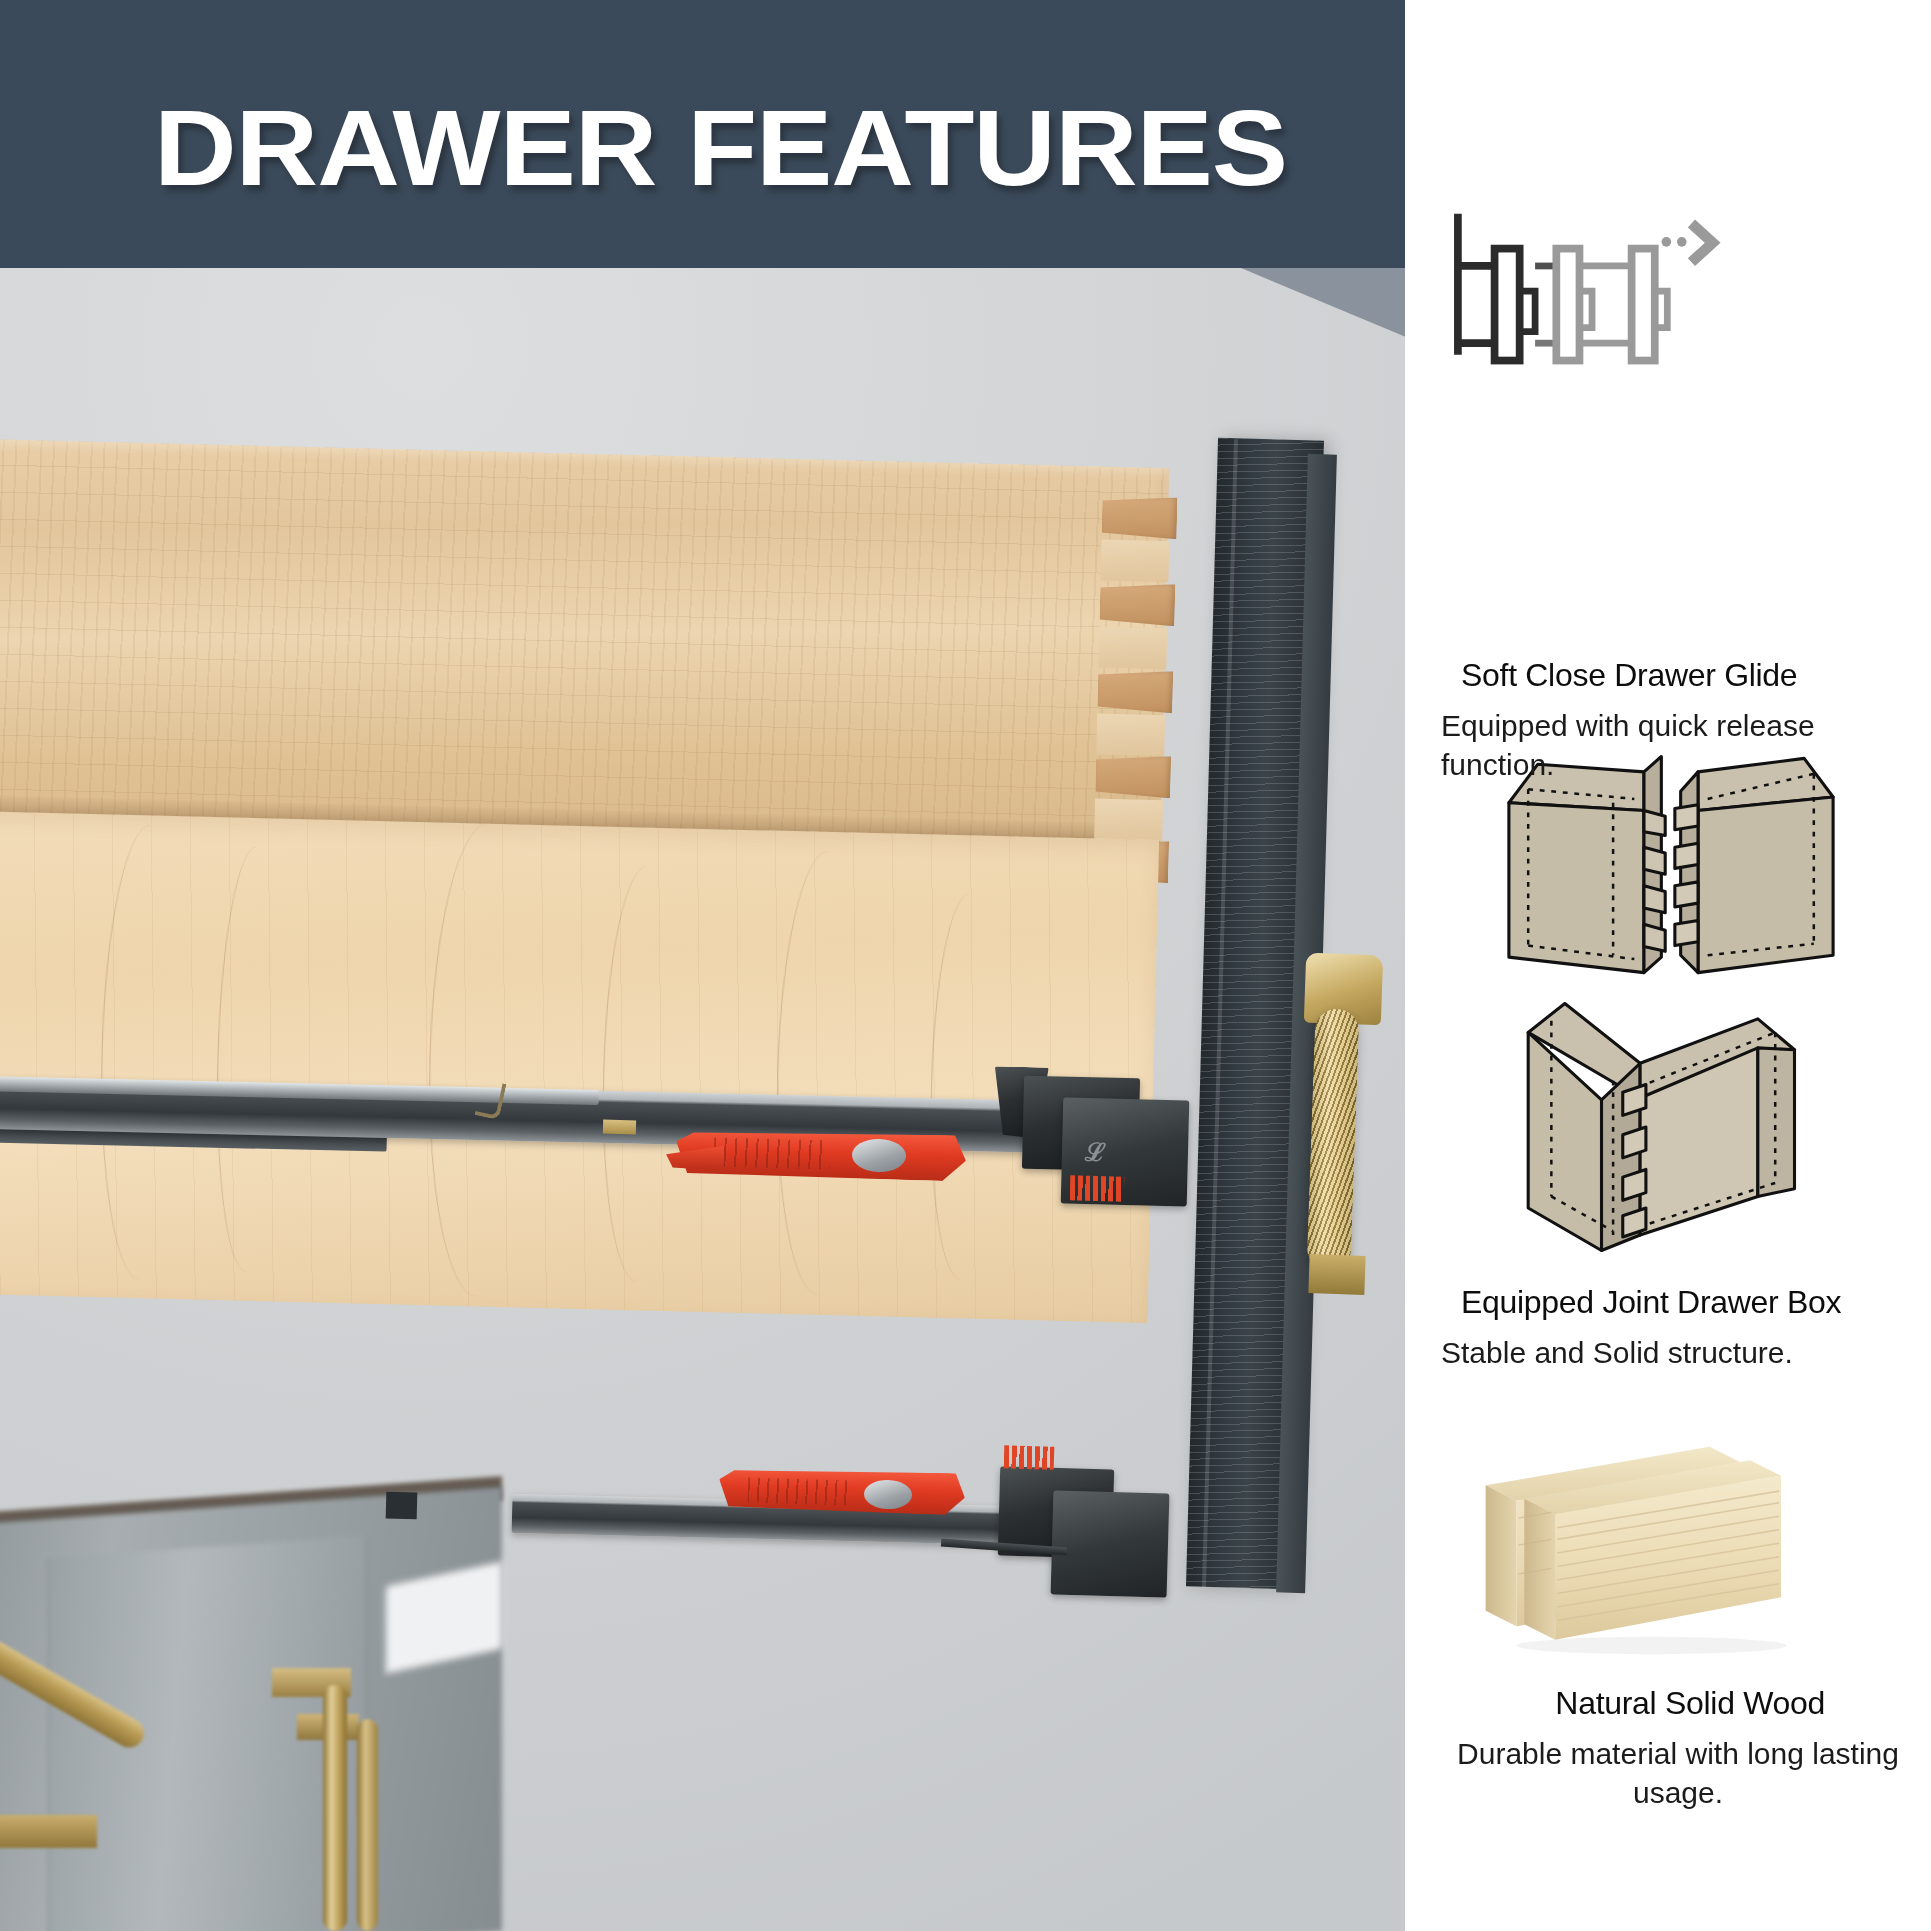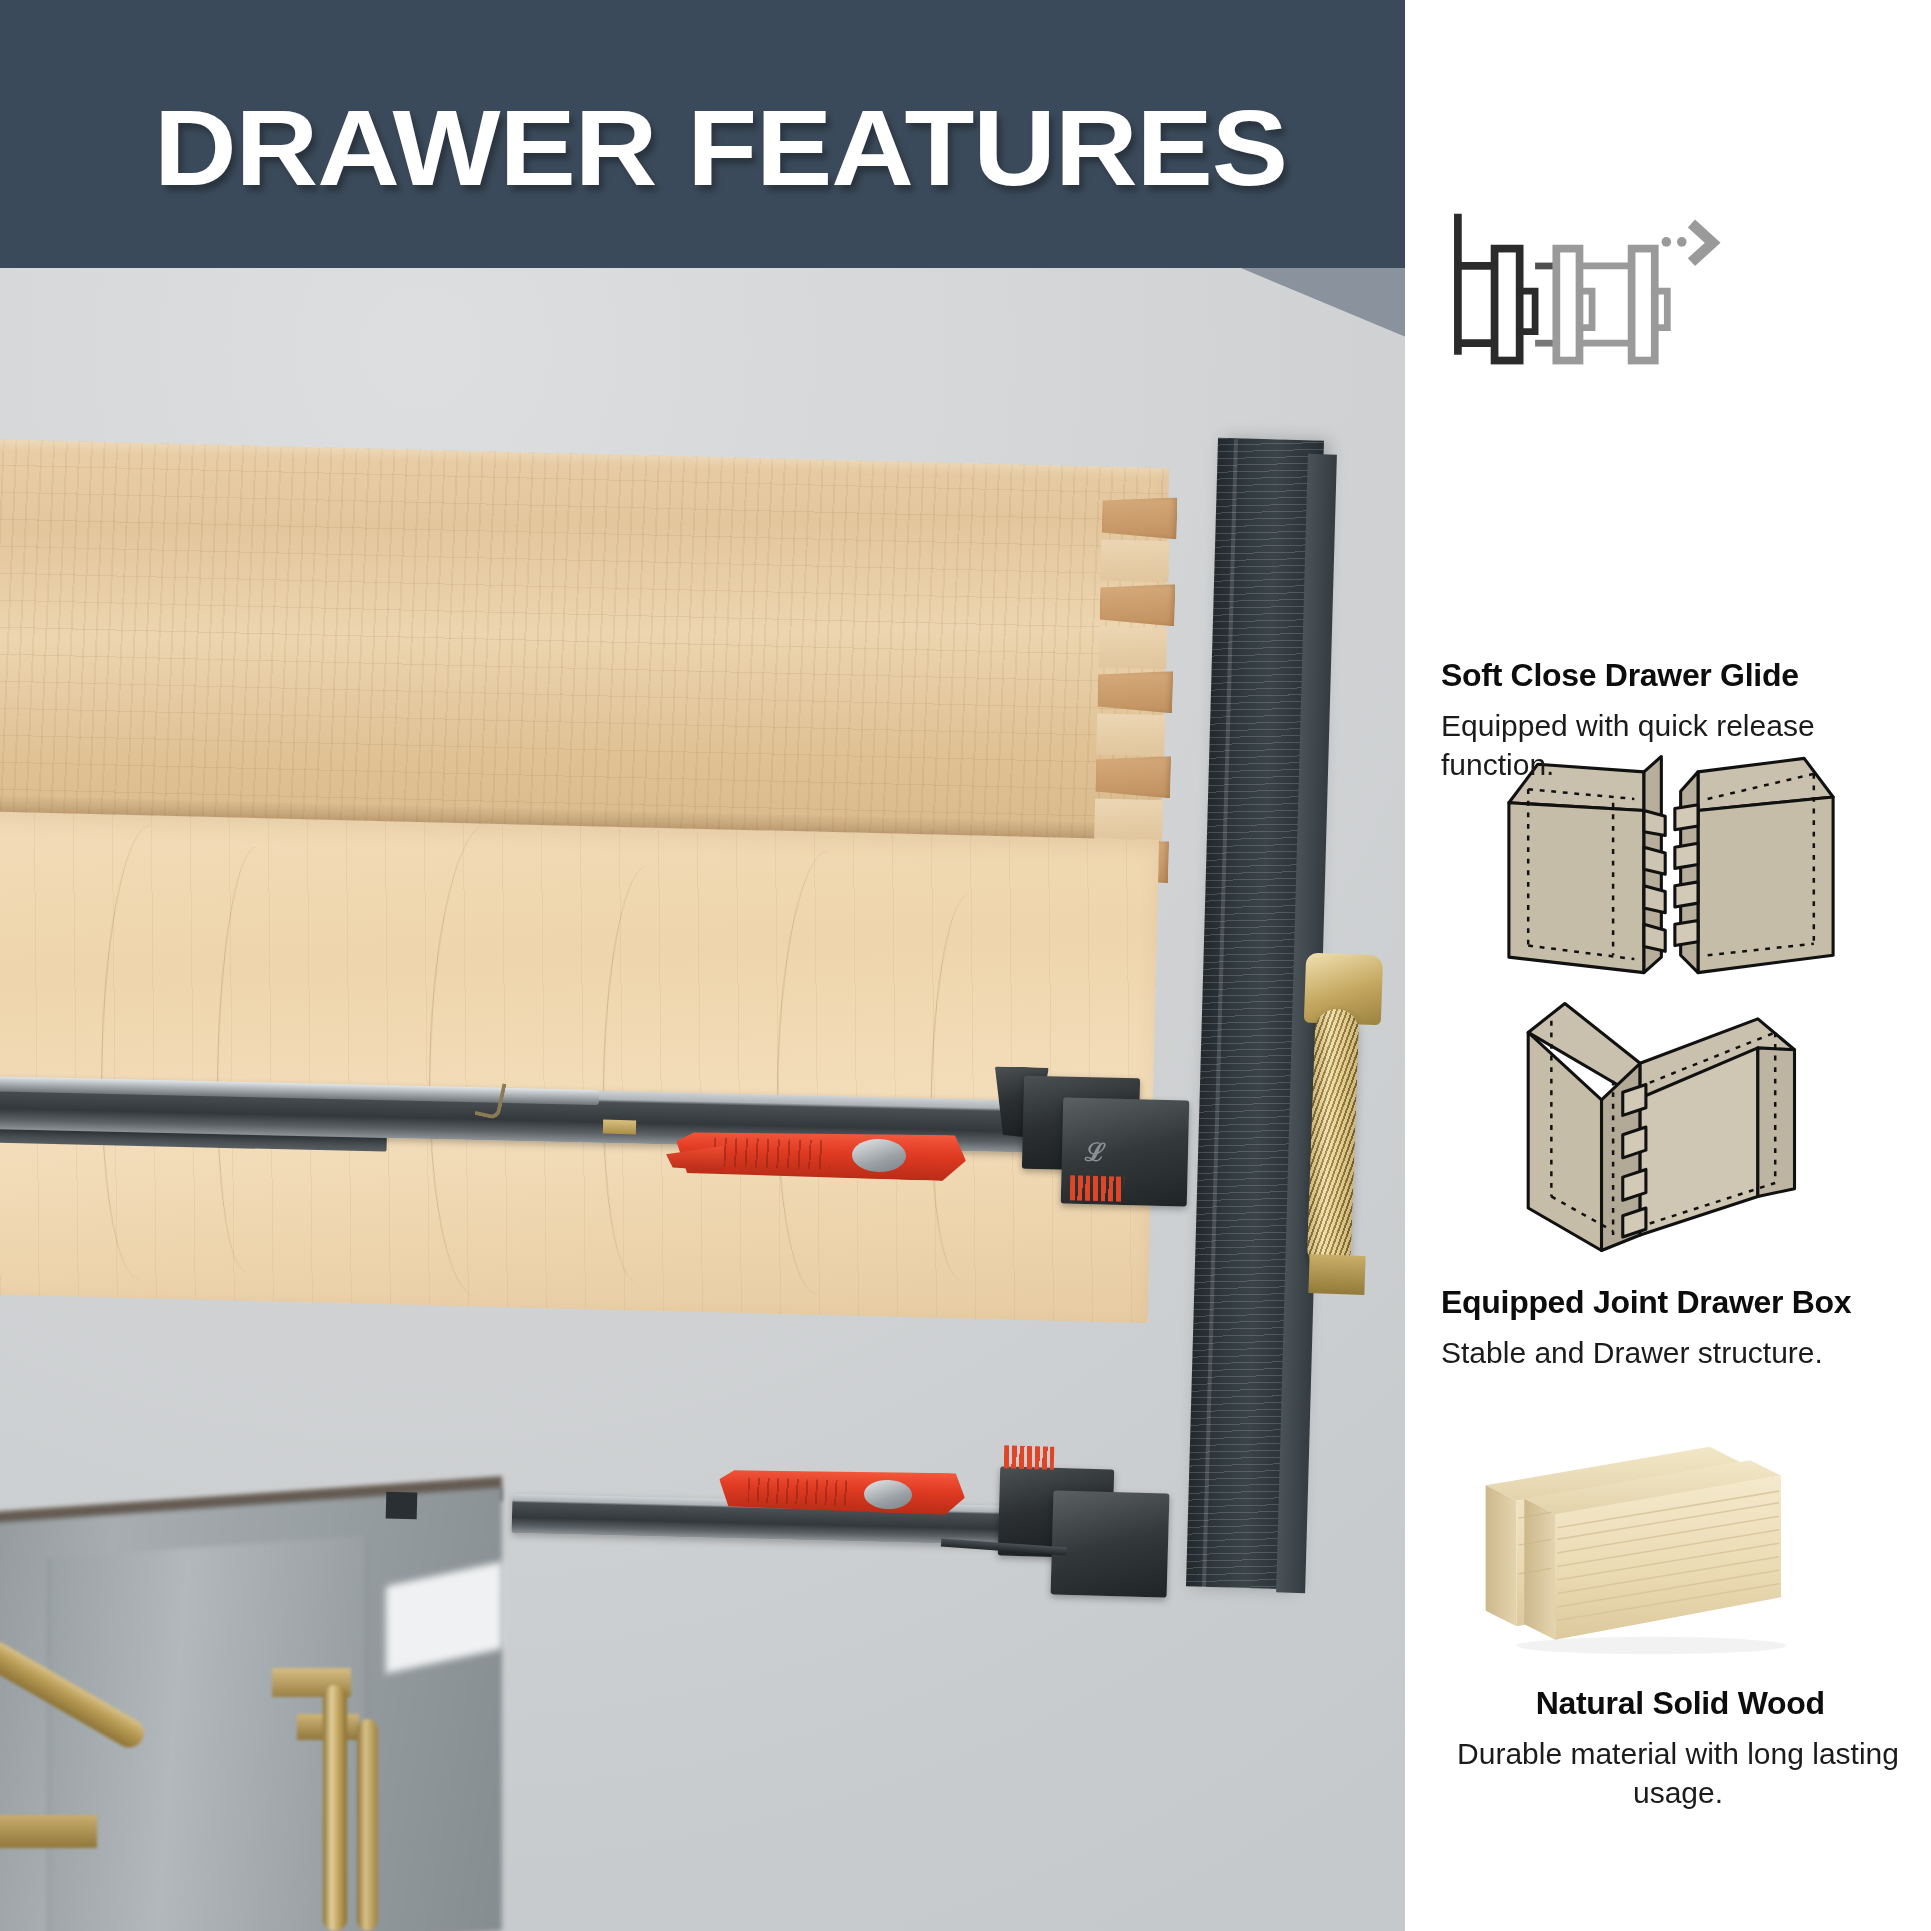--- a/index.html
+++ b/index.html
@@ -309,23 +309,23 @@
   }
 
   
   .sidebar {
     position:absolute; left:1405px; top:0; width:526px; height:1931px;
     background:#ffffff;
   }
   .feature { position:absolute; left:0; width:526px; }
   .feature-title {
     font-family:"Liberation Sans", sans-serif;
-    font-weight:700; font-size:32px; color:#0d0d0d;
+    font-weight:400; font-size:32px; color:#0d0d0d;
     letter-spacing:-0.3px; line-height:1.15;
-    padding-left:36px; padding-right:11.6px;
+    padding-left:56px; padding-right:11.6px;
   }
   .feature-desc {
     font-family:"Liberation Sans", sans-serif;
     font-weight:400; font-size:30px; color:#1b1b1b;
     line-height:1.28; padding-left:36px; padding-right:16px;
     margin-top:13.5px;
   }
 
   
   .glide-icon { position:absolute; left:1448px; top:210px; }
@@ -543,21 +543,21 @@
     </svg>
   </div>
 
   <div class="feature f1" style="left:1405px;">
     <div class="feature-title">Soft Close Drawer Glide</div>
     <div class="feature-desc">Equipped with quick release function.</div>
   </div>
 
   <div class="feature f2" style="left:1405px;">
     <div class="feature-title">Equipped Joint Drawer Box</div>
-    <div class="feature-desc">Stable and Drawer structure.</div>
+    <div class="feature-desc">Stable and Solid structure.</div>
   </div>
 
   <div class="feature f3" style="left:1405px;text-align:center;">
     <div class="feature-title">Natural Solid Wood</div>
     <div class="feature-desc">Durable material with long lasting usage.</div>
   </div>
 
 </div>
 
 

